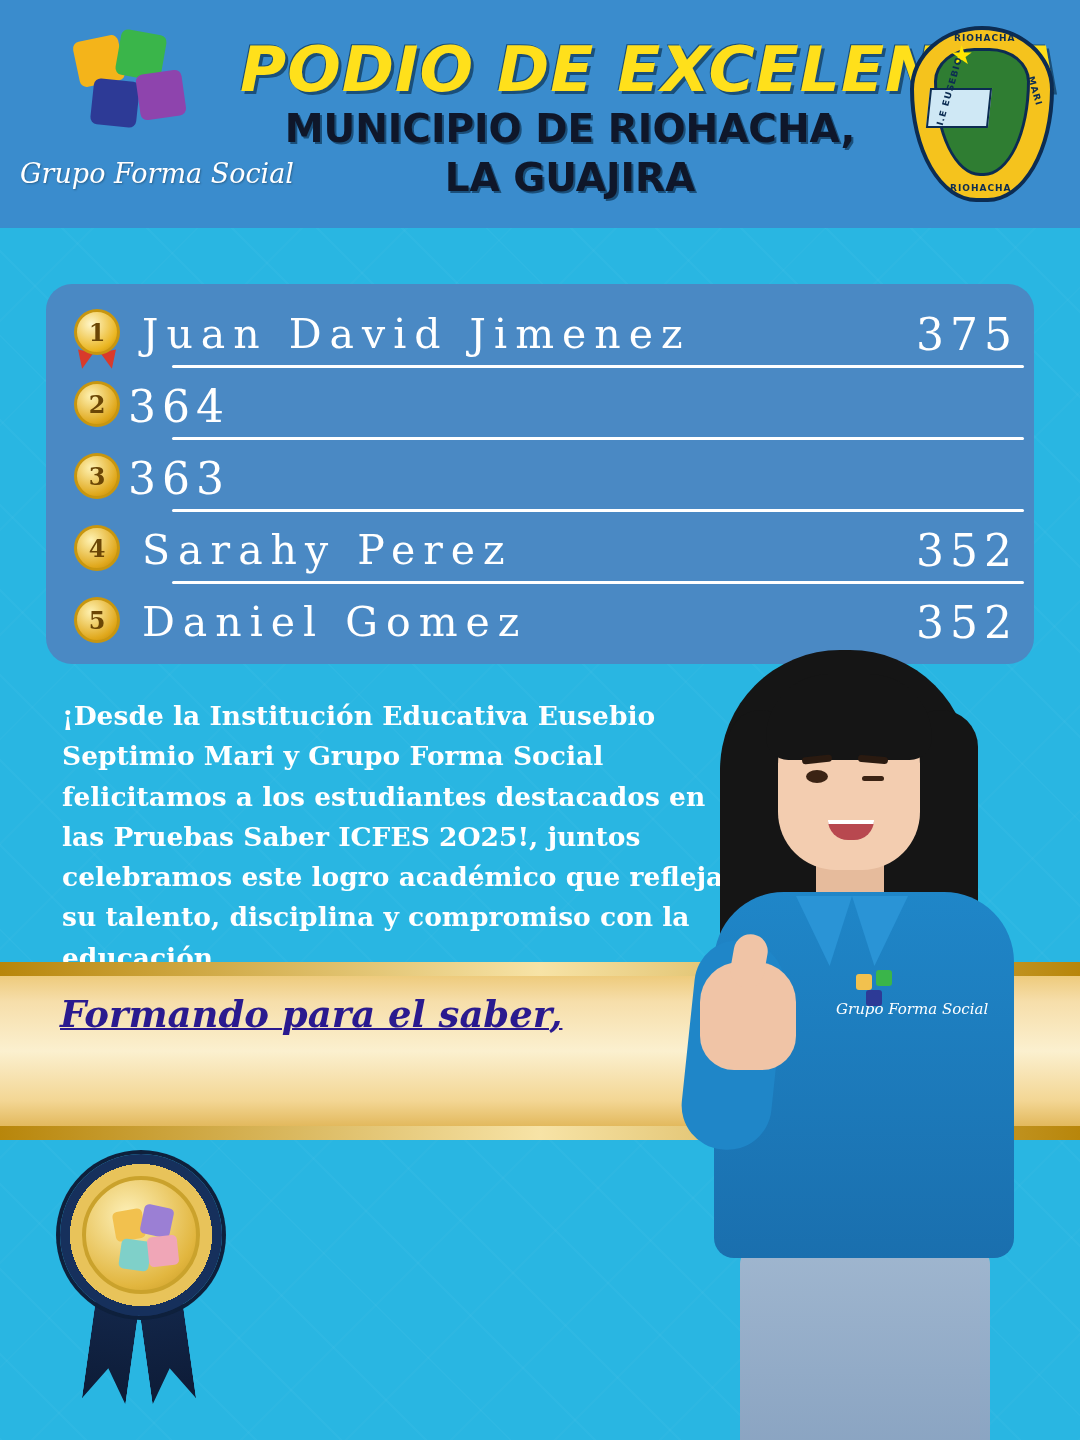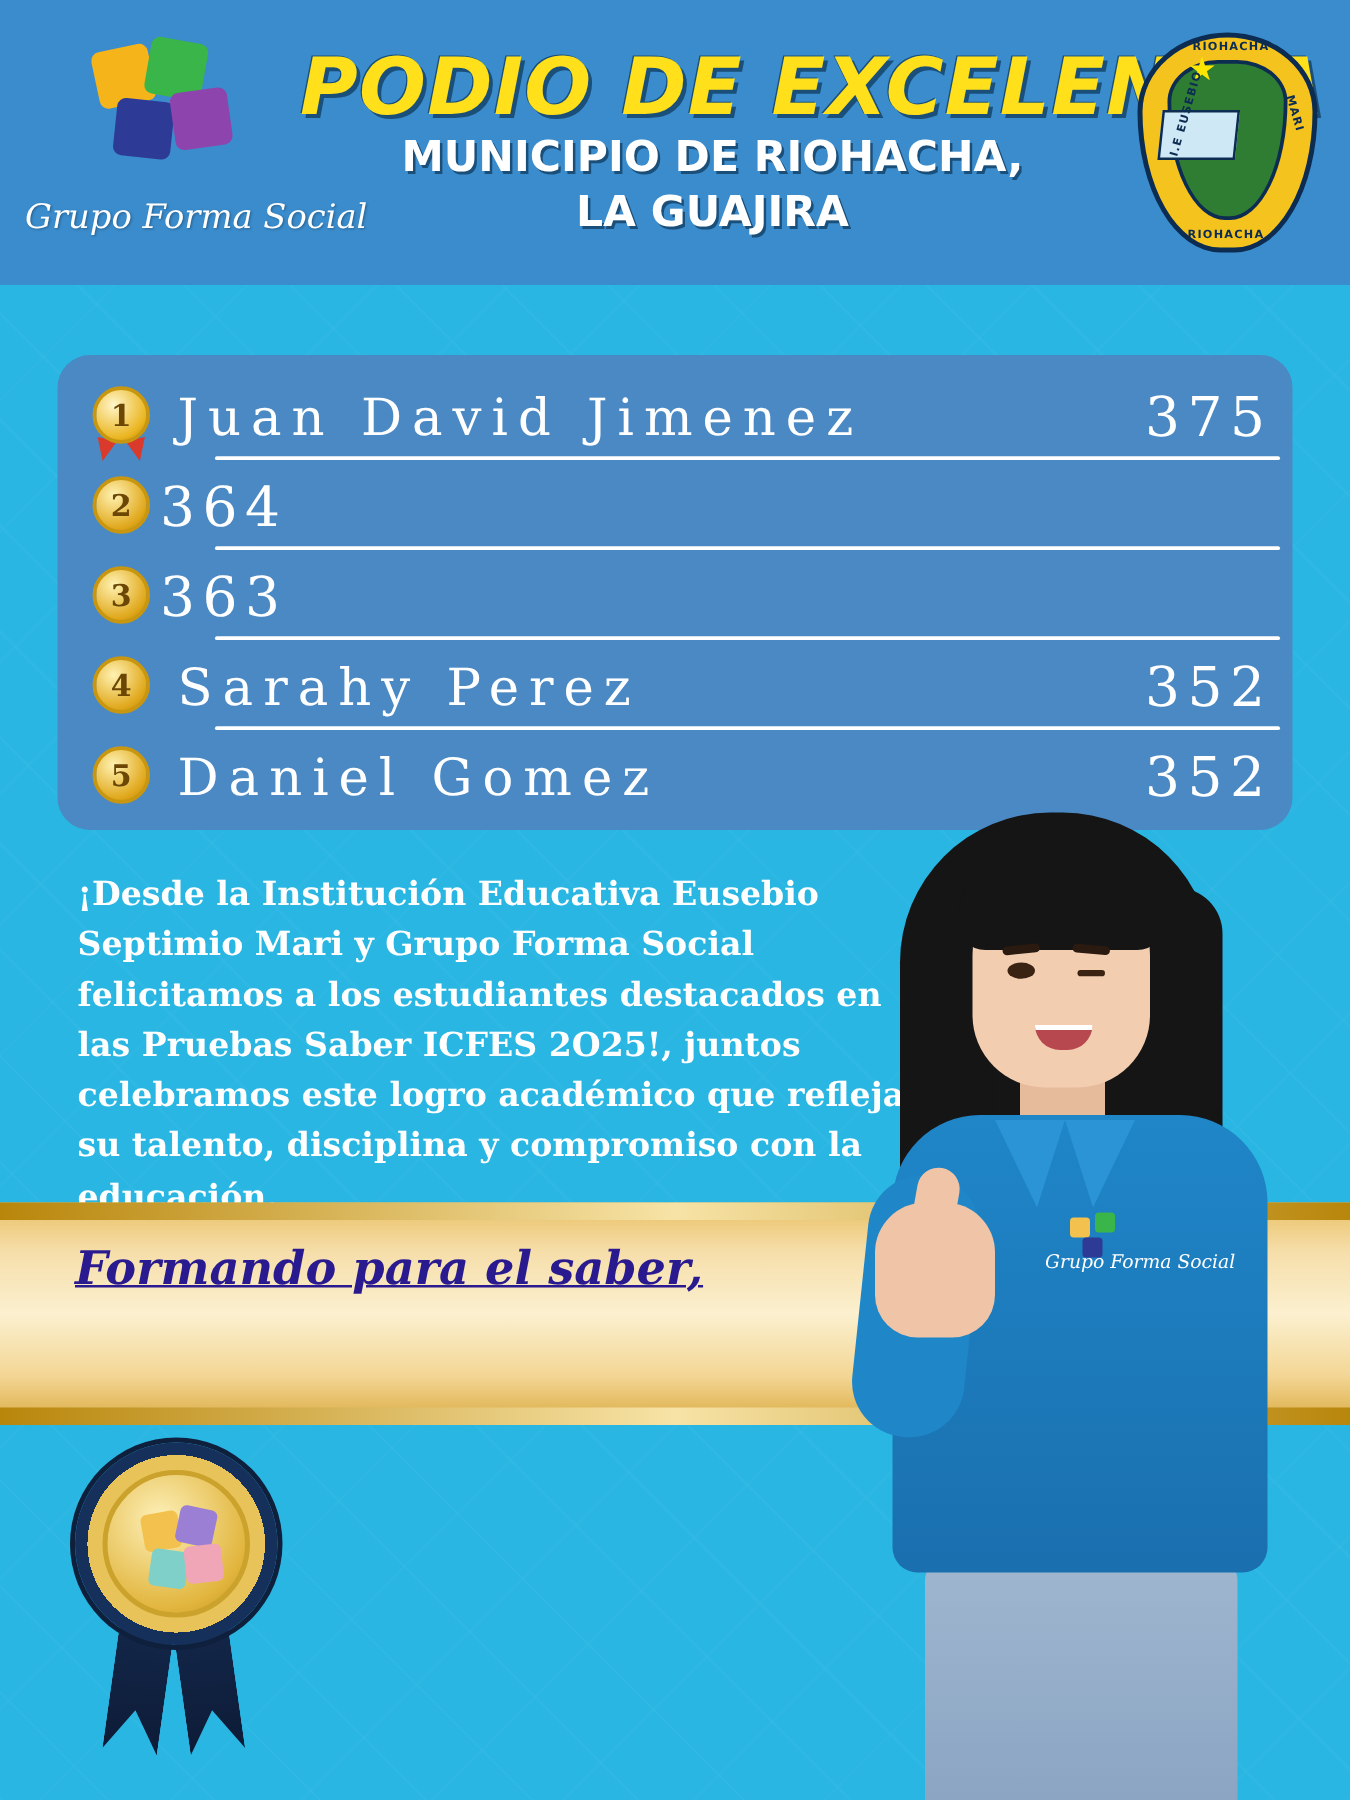--- a/index.html
+++ b/index.html
@@ -51,22 +51,22 @@
     font-size: 63px;
     letter-spacing: 1px;
     color: #ffe01b;
     text-shadow: 3px 3px 0 #1a4f7a, -1px -1px 0 #1a4f7a;
     line-height: 1.0;
     white-space: nowrap;
   }
   .title-sub {
     font-family: "DejaVu Sans", sans-serif;
     font-weight: 900;
-    font-size: 34px;
-    color: #ffffff;
+    font-size: 39px;
+    color: #0f172a;
     line-height: 1.05;
     margin-top: 8px;
     text-shadow: 2px 2px 0 #1a4f7a;
   }
   
   .logo-left {
     position: absolute;
     left: 14px;
     top: 28px;
     width: 235px;

